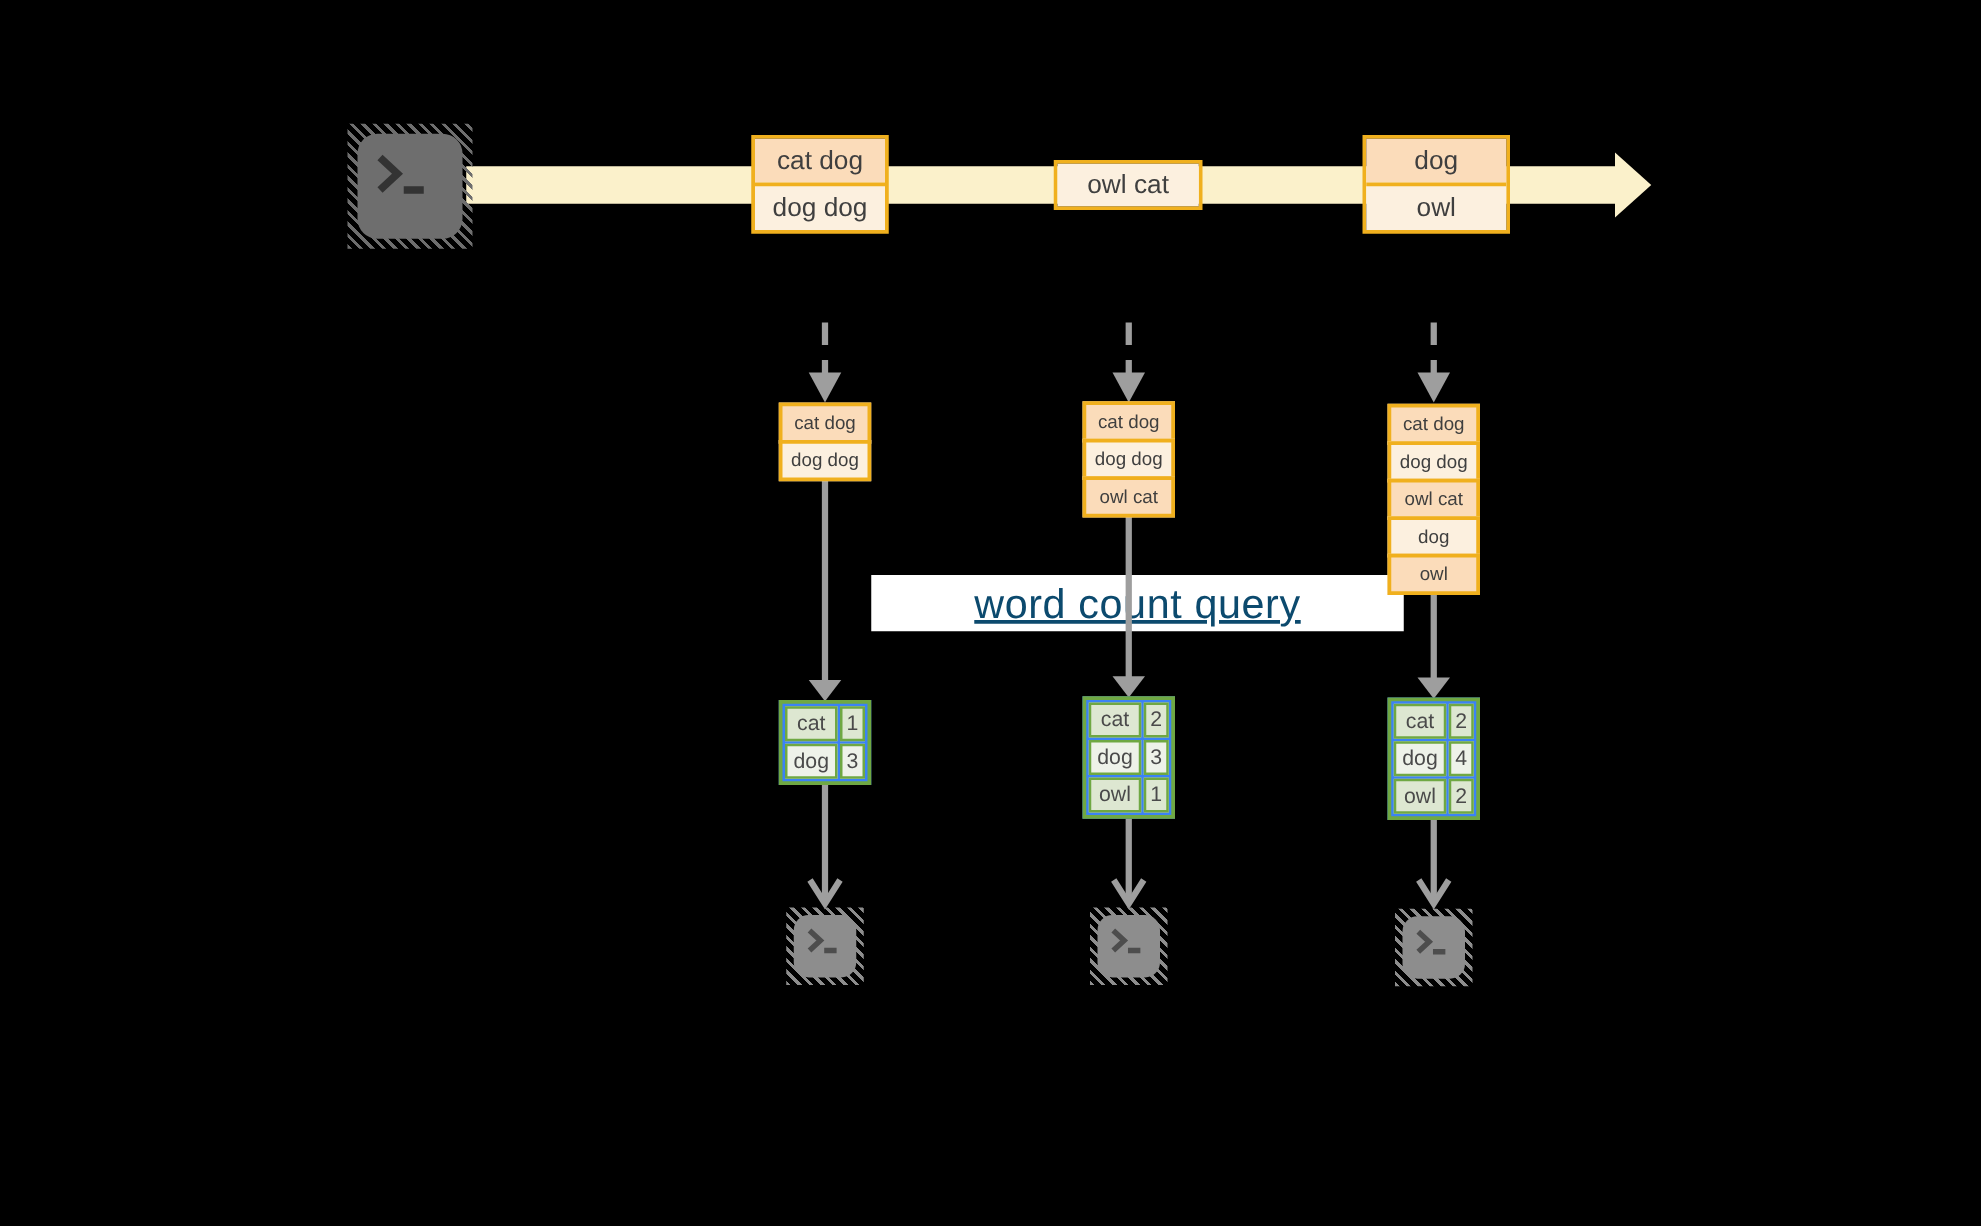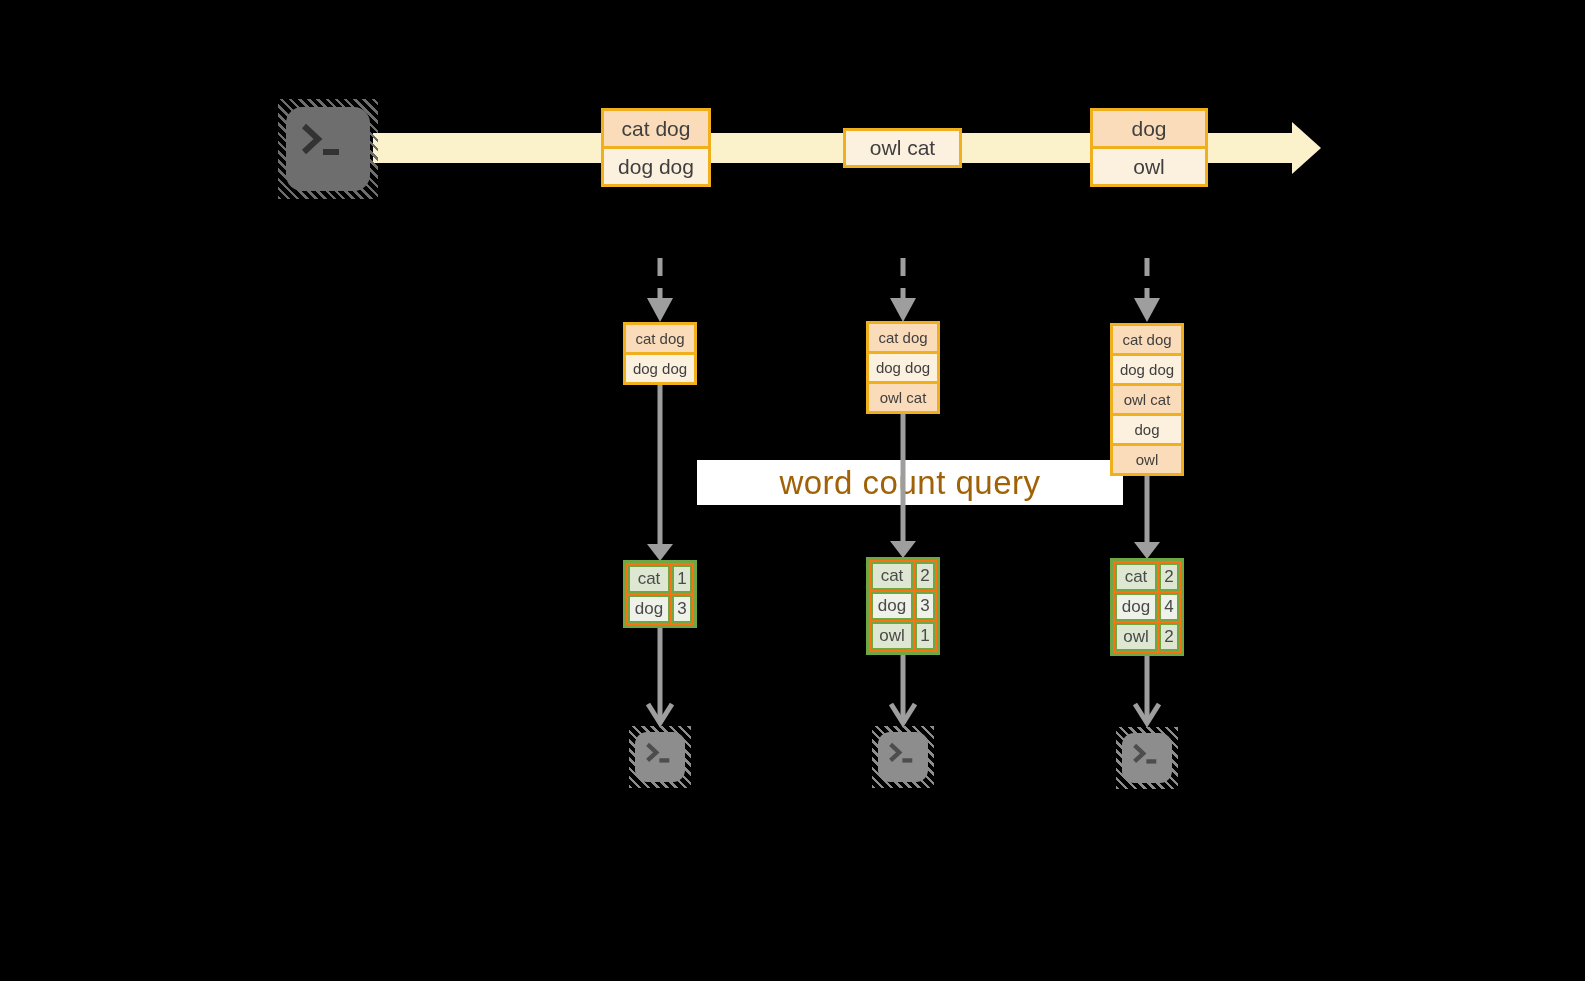--- a/index.html
+++ b/index.html
@@ -38,24 +38,24 @@
   .stack-row {
     height: 33px; margin-top: -3px; border: 3px solid #f0b01e;
     display: flex; align-items: center; justify-content: center; font-size: 15px;
   }
   .stack-row:first-child { margin-top: 0; }
   
   .banner {
     position: absolute; left: 697px; top: 460px; width: 426px; height: 45px; background: #ffffff;
     display: flex; align-items: center; justify-content: center;
   }
-  .banner span { font-size: 33px; color: #a16207; letter-spacing: 0.5px; }
+  .banner span { font-size: 33px; color: #0c4a6e; letter-spacing: 0.5px; text-decoration: underline; }
   
   .counts {
-    position: absolute; width: 74px; background: #f97316; border: 3px solid #6fa843; padding: 2px;
+    position: absolute; width: 74px; background: #3b82f6; border: 3px solid #6fa843; padding: 2px;
     display: grid; grid-template-columns: 1fr 20px; gap: 2px;
   }
   .cell {
     height: 28px; border: 2px solid #6fa843; display: flex; align-items: center; justify-content: center;
     font-size: 17px; color: #4a4a4a;
   }
   .sage { background: #dde7d1; }
   .lsage { background: #eef2e9; }
   
   .arrows { position: absolute; inset: 0; pointer-events: none; }

